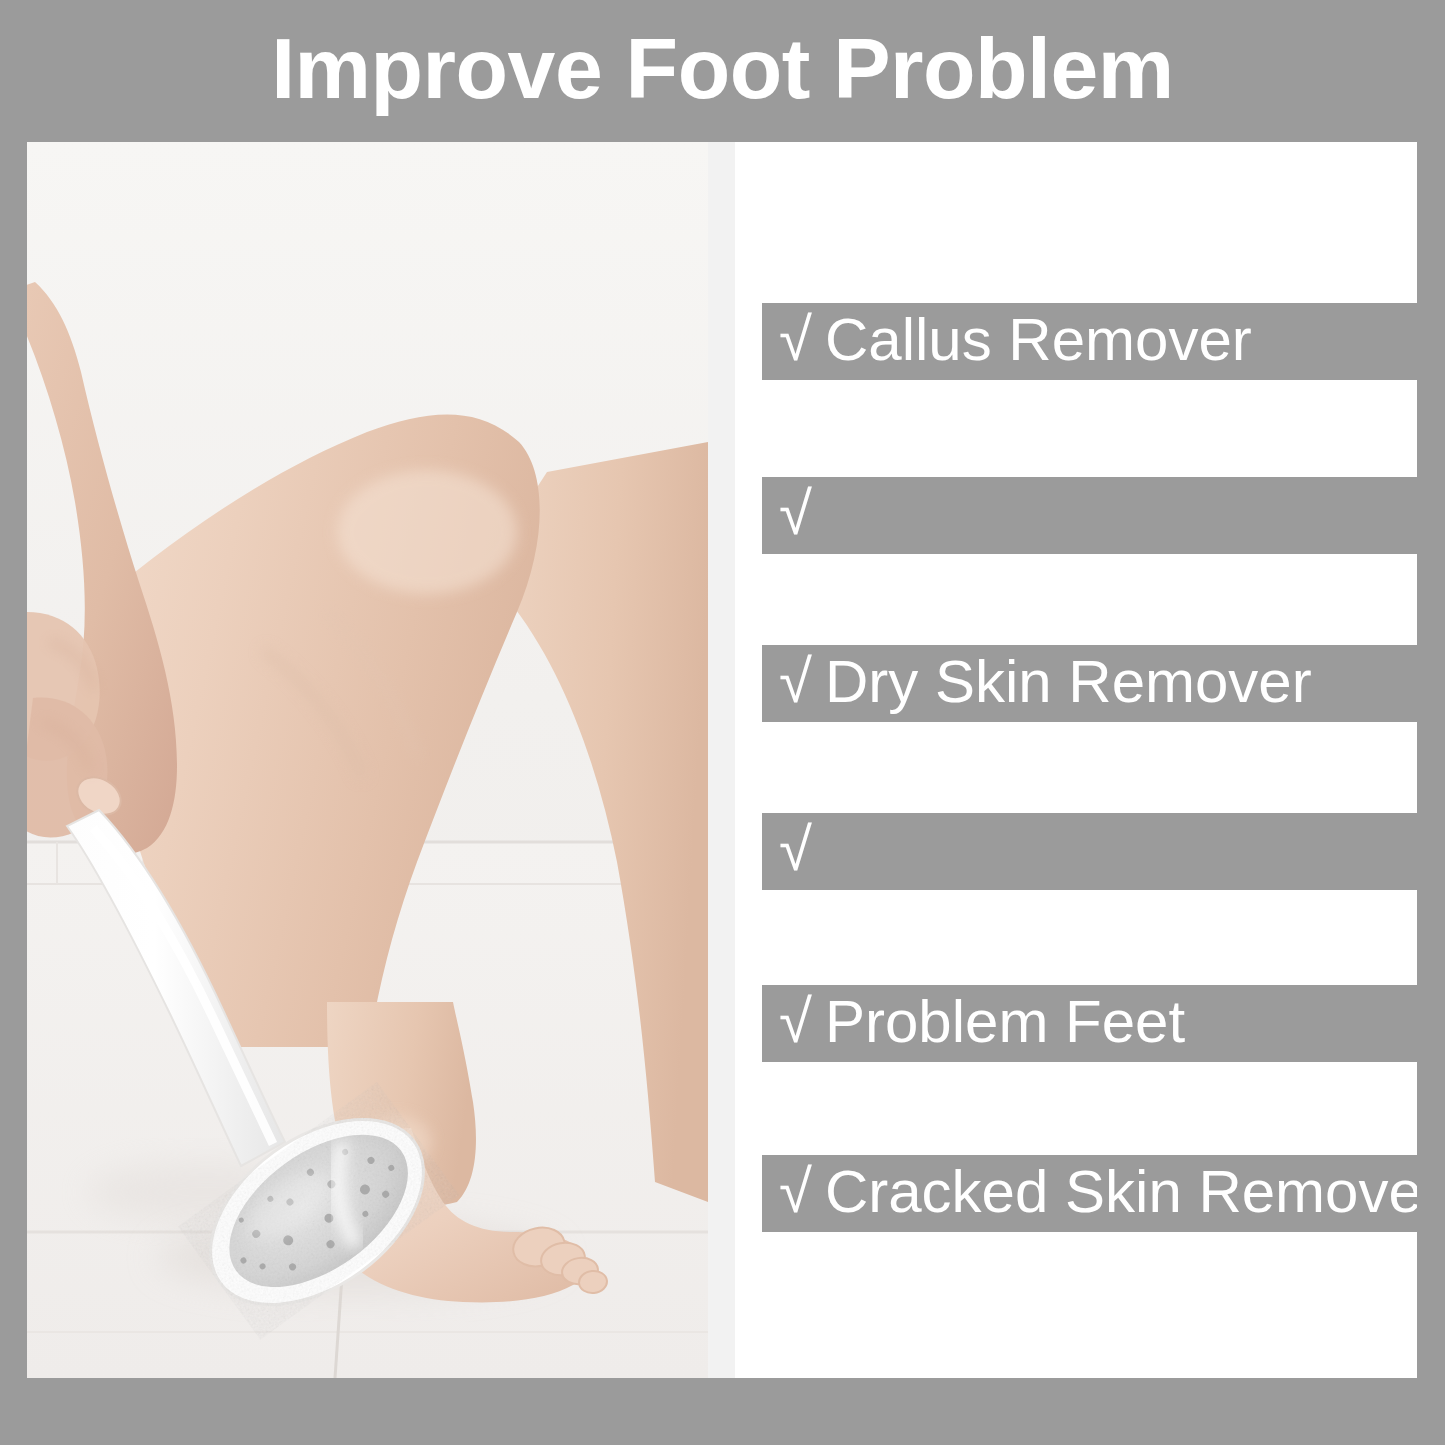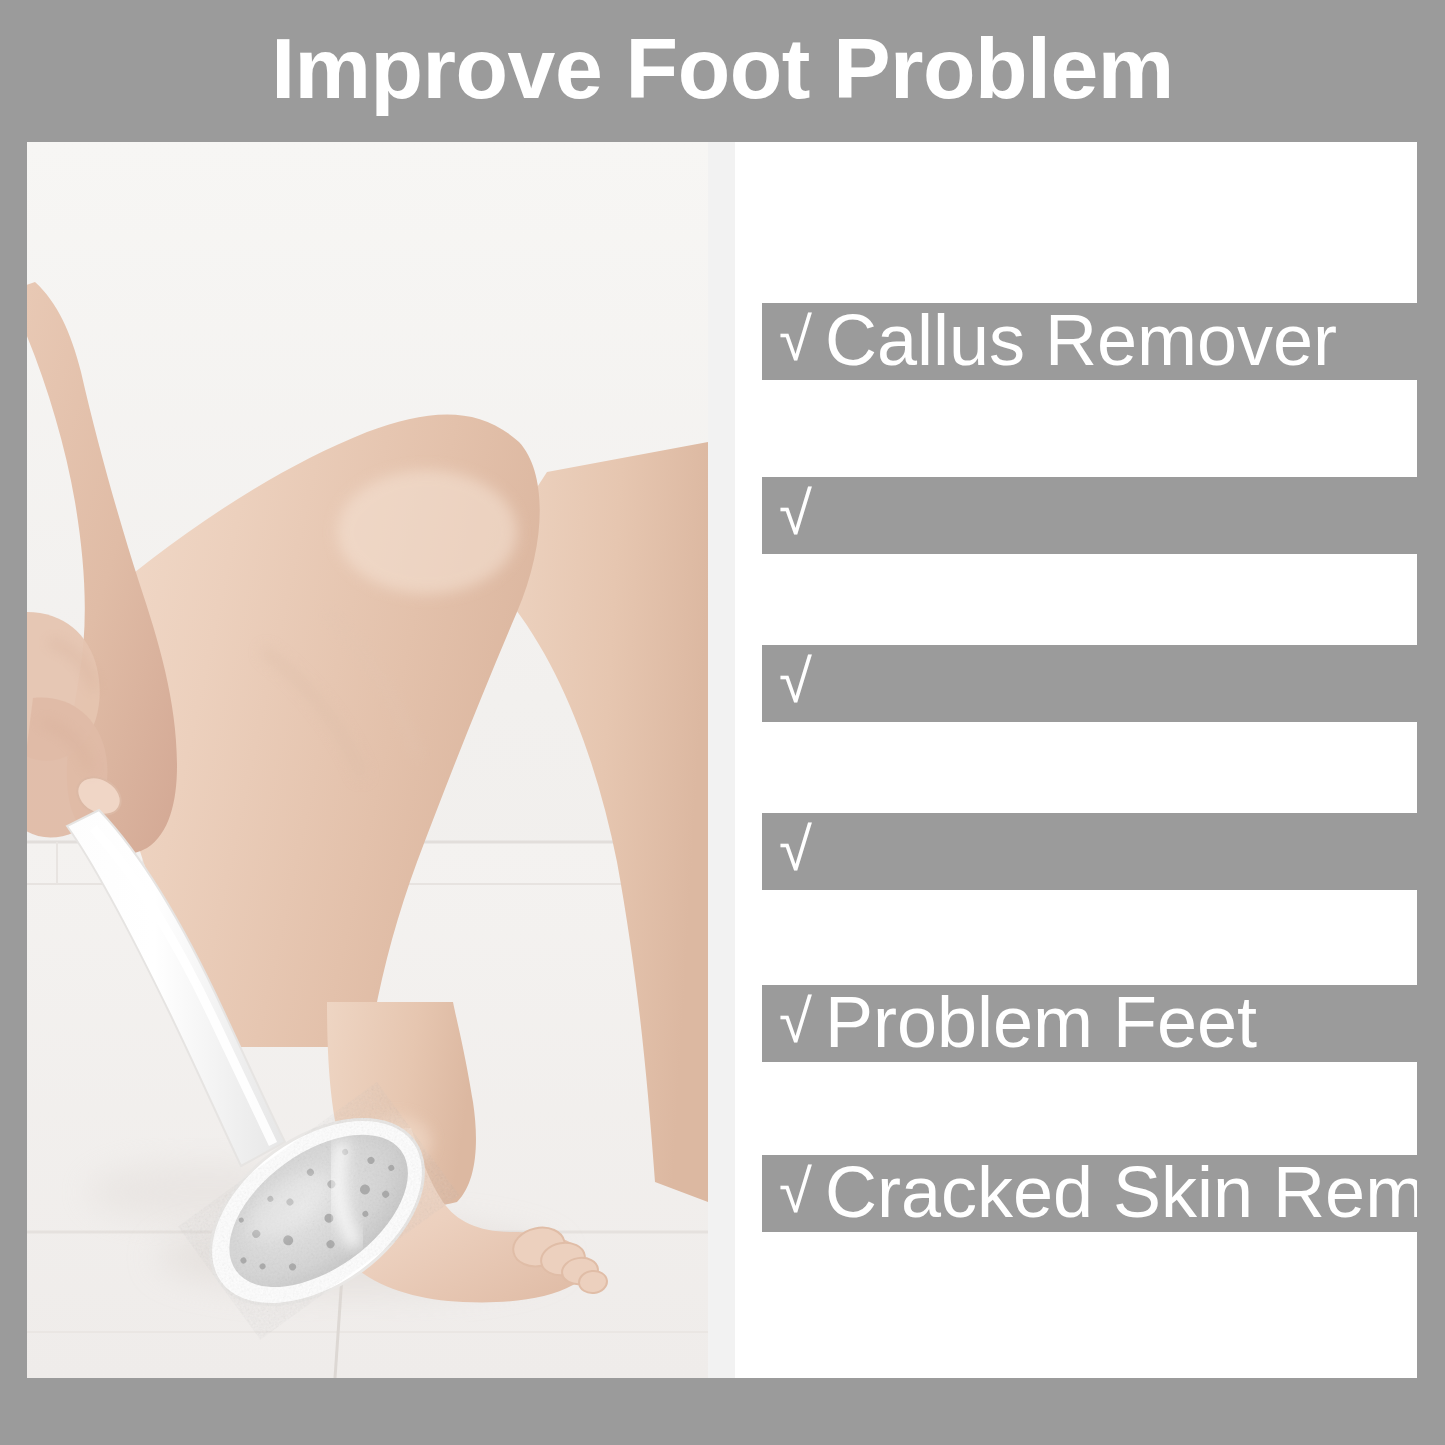--- a/index.html
+++ b/index.html
@@ -101,21 +101,21 @@
     color: #ffffff;
     font-size: 60px;
     line-height: 1;
     font-weight: 300;
     margin-right: 13px;
     margin-top: -4px;
     flex: none;
   }
   .feature-label {
     color: #ffffff;
-    font-size: 72px;
+    font-size: 60px;
     line-height: 1;
     font-weight: 400;
     white-space: nowrap;
     margin-top: -3px;
   }
 </style>
 </head>
 <body>
 
 <div class="title-bar">
@@ -285,20 +285,21 @@
       <span class="check-mark">√</span>
       <span class="feature-label">Callus Remover</span>
     </div>
 
     <div class="feature-row">
       <span class="check-mark">√</span>
     </div>
 
     <div class="feature-row">
       <span class="check-mark">√</span>
+      <span class="feature-label">Dry Skin Remover</span>
     </div>
 
     <div class="feature-row">
       <span class="check-mark">√</span>
     </div>
 
     <div class="feature-row">
       <span class="check-mark">√</span>
       <span class="feature-label">Problem Feet</span>
     </div>

